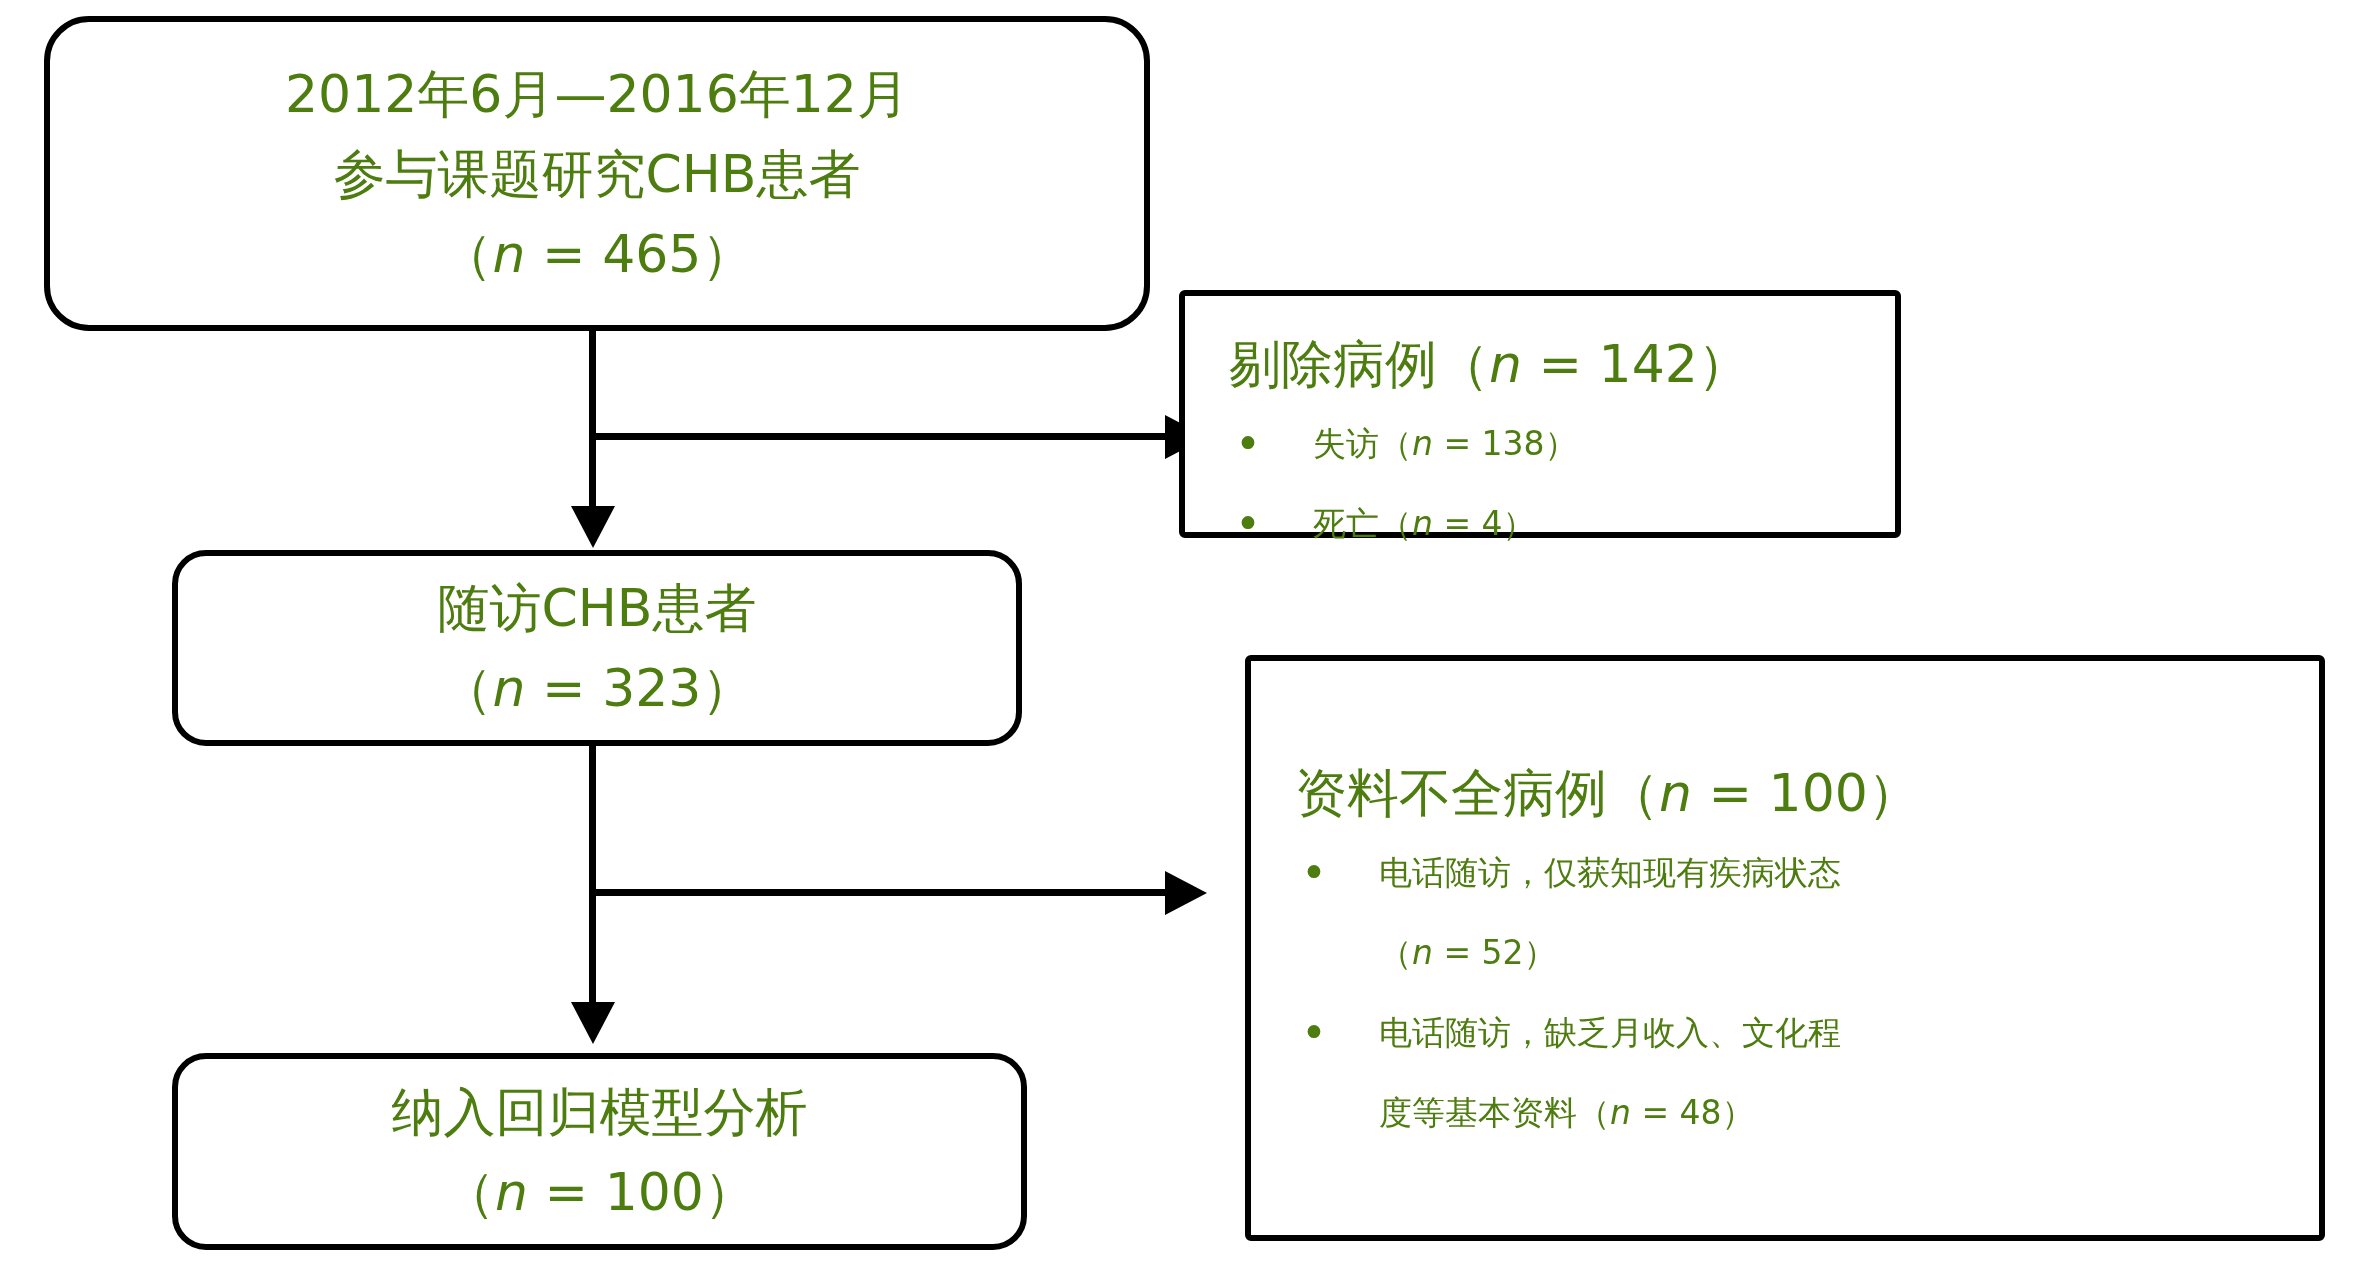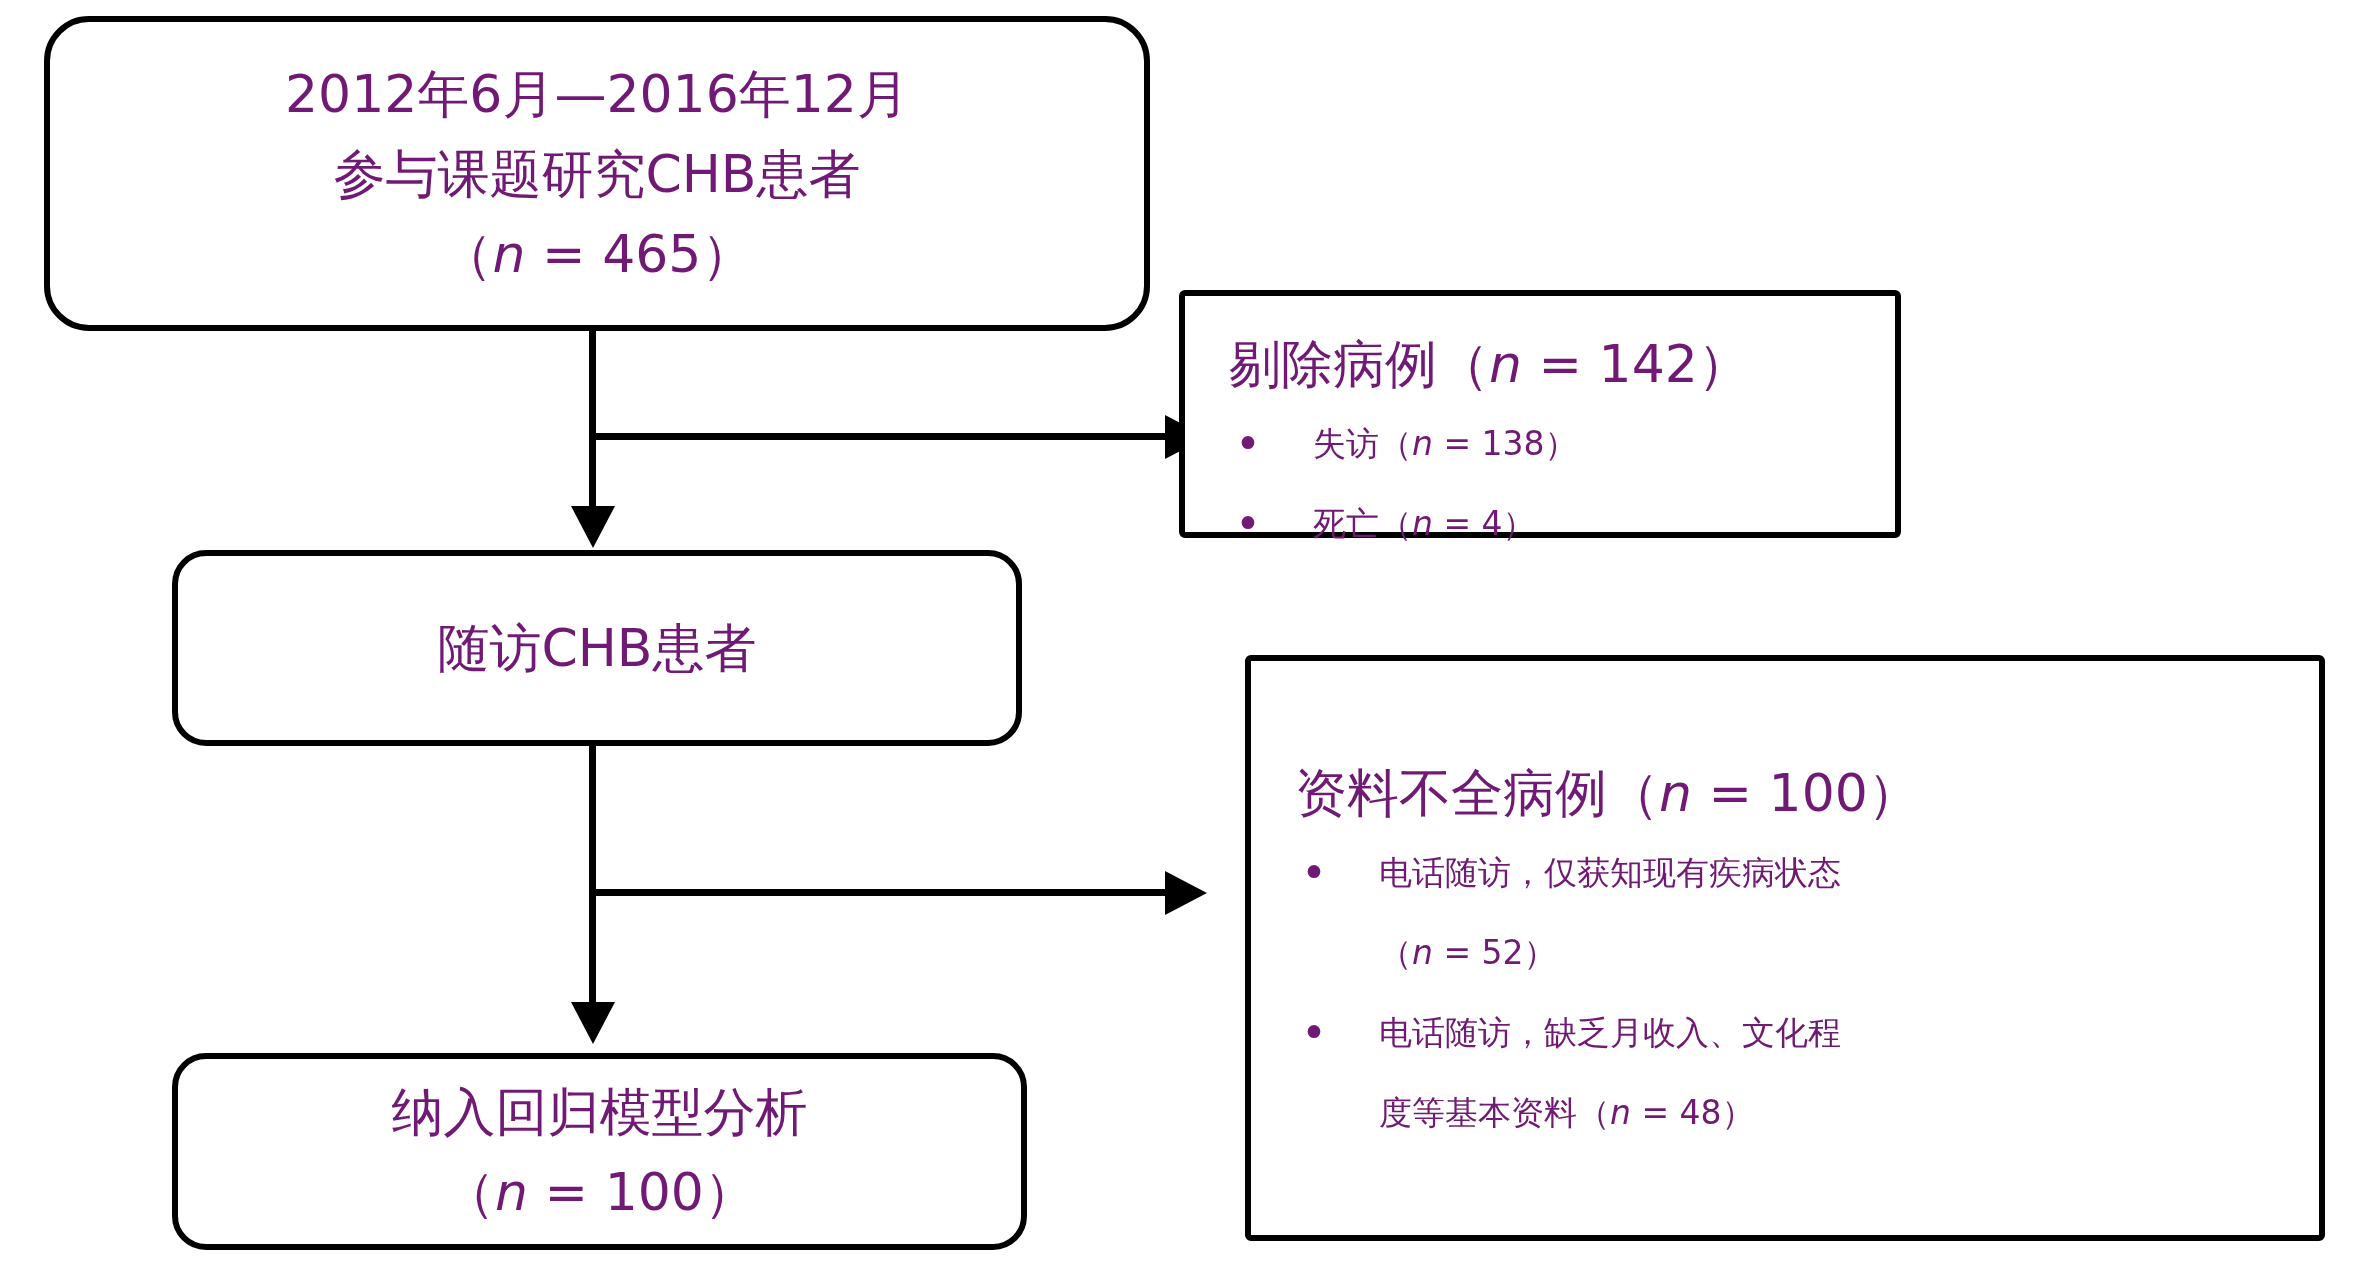--- a/index.html
+++ b/index.html
@@ -6,21 +6,21 @@
     margin: 0;
     padding: 0;
     background: #ffffff;
   }
   .canvas {
     position: relative;
     width: 2362px;
     height: 1278px;
     background: #ffffff;
     font-family: "DejaVu Sans", "Liberation Sans", sans-serif;
-    color: #701a75;
+    color: #4d7c0f;
     overflow: hidden;
   }
   .box {
     position: absolute;
     box-sizing: border-box;
     border: 6px solid #000000;
     background: #ffffff;
   }
   .box.centered {
     display: flex;
@@ -108,20 +108,21 @@
       <span class="btext"><span>失访（</span><span class="it">n</span><span> = 138）</span></span>
     </div>
     <div class="bullet-row">
       <span class="bullet">•</span>
       <span class="btext"><span>死亡（</span><span class="it">n</span><span> = 4）</span></span>
     </div>
   </div>
 
   <div class="box centered" style="left:172px; top:550px; width:850px; height:196px; border-radius:34px;">
     <div class="line">随访CHB患者</div>
+    <div class="line"><span>（</span><span class="it">n</span><span> = 323）</span></div>
   </div>
 
   <div class="vline" style="left:589px; top:742px; height:262px;"></div>
   <div class="head-down" style="left:571px; top:1002px;"></div>
 
   <div class="hline" style="left:589px; top:889px; width:578px;"></div>
   <div class="head-right" style="left:1165px; top:871px;"></div>
 
   <div class="box listbox" style="left:1245px; top:655px; width:1080px; height:586px; border-radius:6px; padding:92px 30px 0 44px;">
     <div class="line"><span>资料不全病例（</span><span class="it">n</span><span> = 100）</span></div>

